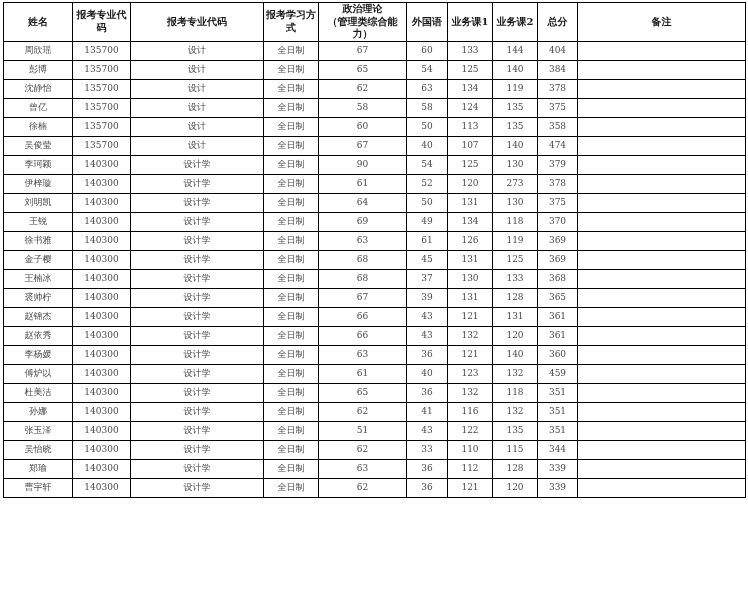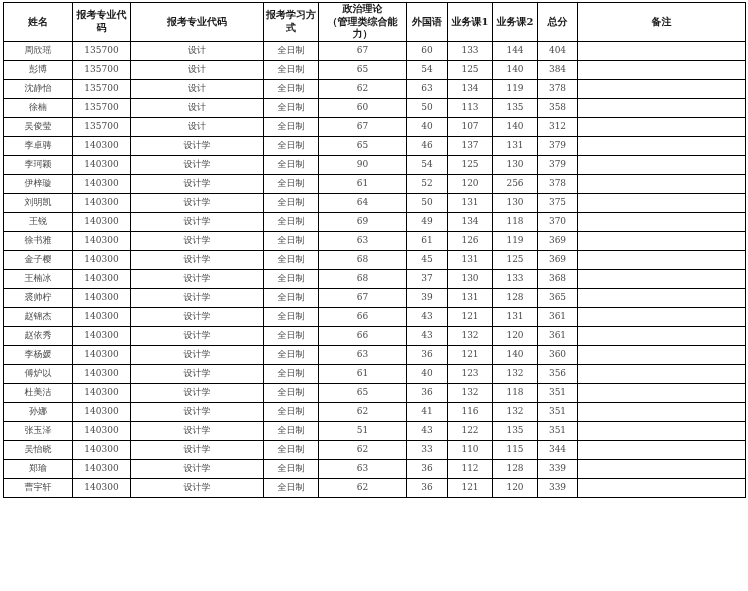--- a/index.html
+++ b/index.html
@@ -119,53 +119,53 @@
           <td>设计</td>
           <td>全日制</td>
           <td>62</td>
           <td>63</td>
           <td>134</td>
           <td>119</td>
           <td>378</td>
           <td></td>
         </tr>
         <tr>
+          <td>曾亿</td>
+          <td>135700</td>
+          <td>设计</td>
+          <td>全日制</td>
+          <td>58</td>
+          <td>58</td>
+          <td>124</td>
+          <td>135</td>
+          <td>375</td>
+          <td></td>
+        </tr>
+        <tr>
           <td>徐楠</td>
           <td>135700</td>
           <td>设计</td>
           <td>全日制</td>
           <td>60</td>
           <td>50</td>
           <td>113</td>
           <td>135</td>
           <td>358</td>
           <td></td>
         </tr>
         <tr>
           <td>吴俊莹</td>
           <td>135700</td>
           <td>设计</td>
           <td>全日制</td>
           <td>67</td>
           <td>40</td>
           <td>107</td>
           <td>140</td>
-          <td>312</td>
-          <td></td>
-        </tr>
-        <tr>
-          <td>李卓骋</td>
-          <td>140300</td>
-          <td>设计学</td>
-          <td>全日制</td>
-          <td>65</td>
-          <td>46</td>
-          <td>137</td>
-          <td>131</td>
-          <td>379</td>
+          <td>474</td>
           <td></td>
         </tr>
         <tr>
           <td>李珂颖</td>
           <td>140300</td>
           <td>设计学</td>
           <td>全日制</td>
           <td>90</td>
           <td>54</td>
           <td>125</td>
@@ -174,21 +174,21 @@
           <td></td>
         </tr>
         <tr>
           <td>伊梓璇</td>
           <td>140300</td>
           <td>设计学</td>
           <td>全日制</td>
           <td>61</td>
           <td>52</td>
           <td>120</td>
-          <td>256</td>
+          <td>273</td>
           <td>378</td>
           <td></td>
         </tr>
         <tr>
           <td>刘明凯</td>
           <td>140300</td>
           <td>设计学</td>
           <td>全日制</td>
           <td>64</td>
           <td>50</td>
@@ -295,21 +295,21 @@
         </tr>
         <tr>
           <td>傅炉以</td>
           <td>140300</td>
           <td>设计学</td>
           <td>全日制</td>
           <td>61</td>
           <td>40</td>
           <td>123</td>
           <td>132</td>
-          <td>356</td>
+          <td>459</td>
           <td></td>
         </tr>
         <tr>
           <td>杜美洁</td>
           <td>140300</td>
           <td>设计学</td>
           <td>全日制</td>
           <td>65</td>
           <td>36</td>
           <td>132</td>

